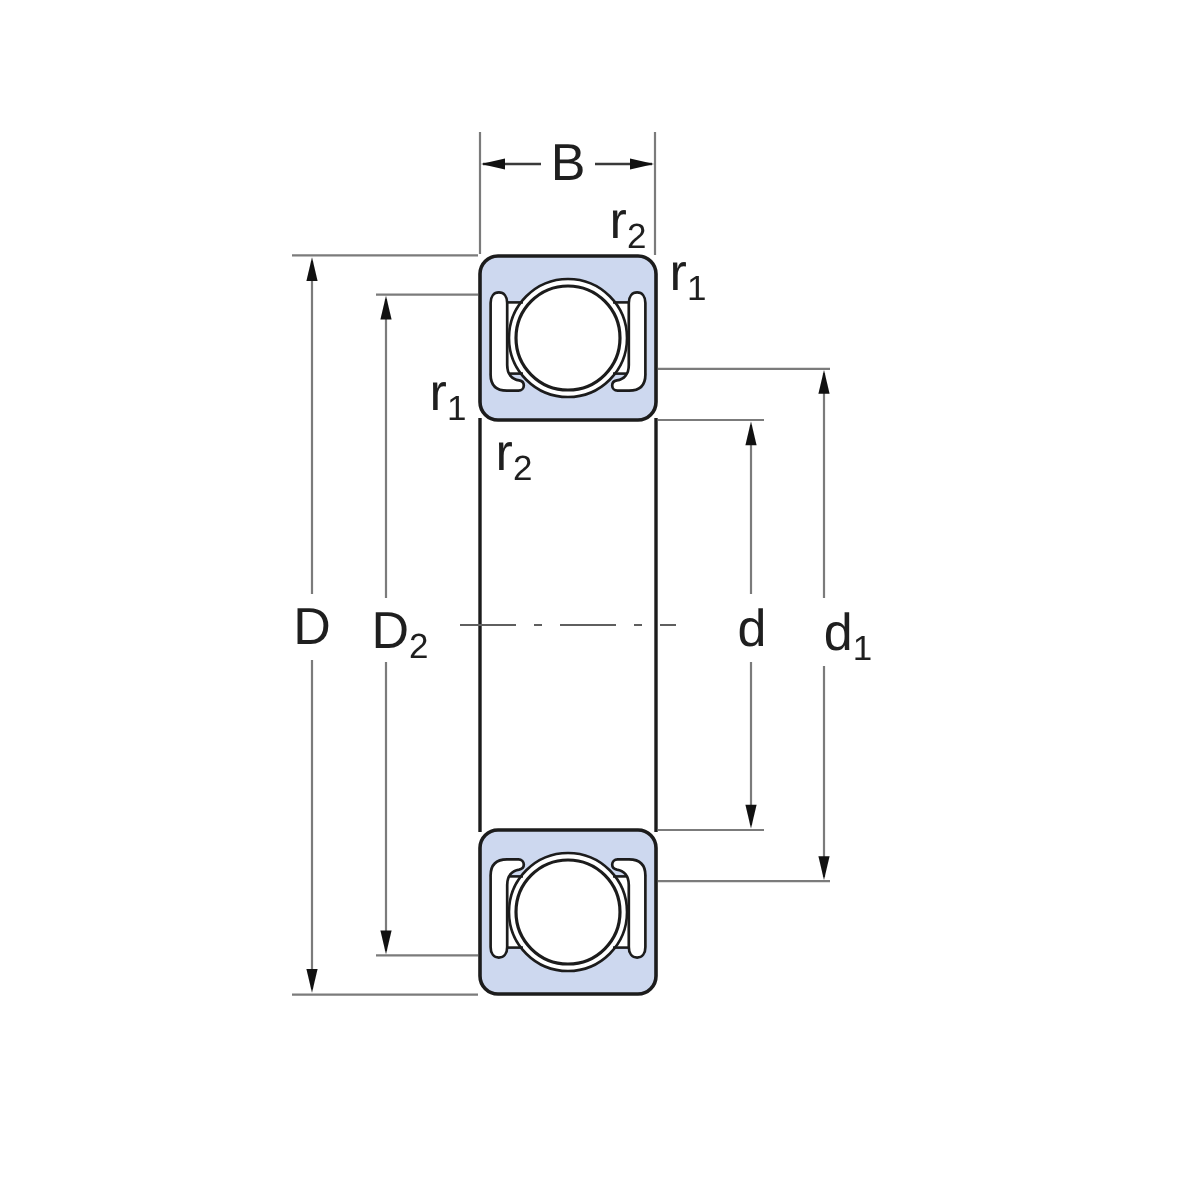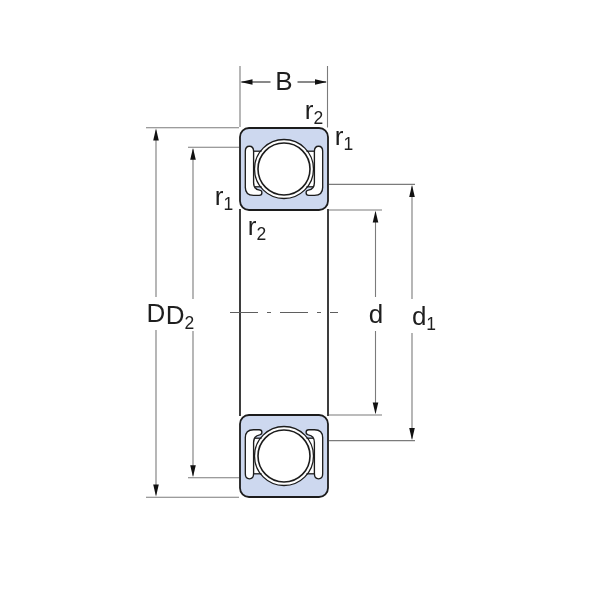--- a/index.html
+++ b/index.html
@@ -101,21 +101,21 @@
       <polygon points="193,477.1 190.2,465.2 195.8,465.2"></polygon>
       <polygon points="375.5,210.7 372.7,222.6 378.3,222.6"></polygon>
       <polygon points="375.5,414.3 372.7,402.4 378.3,402.4"></polygon>
       <polygon points="412,185 409.2,196.9 414.8,196.9"></polygon>
       <polygon points="412,440 409.2,428.1 414.8,428.1"></polygon>
     </g>
   </svg>
 
   <div class="lbl" style="left:284px;top:81px"><span>B</span><span class="sub"></span></div>
   <div class="lbl" style="left:156px;top:313px"><span>D</span><span class="sub"></span></div>
-  <div class="lbl" style="left:180px;top:315px"><span>D</span><span class="sub">2</span></div>
+  <div class="lbl" style="left:200px;top:315px"><span>D</span><span class="sub">2</span></div>
   <div class="lbl" style="left:376px;top:314px"><span>d</span><span class="sub"></span></div>
   <div class="lbl" style="left:424px;top:316px"><span>d</span><span class="sub">1</span></div>
   <div class="lbl" style="left:314px;top:110px"><span>r</span><span class="sub">2</span></div>
   <div class="lbl" style="left:344px;top:136px"><span>r</span><span class="sub">1</span></div>
   <div class="lbl" style="left:224px;top:196px"><span>r</span><span class="sub">1</span></div>
   <div class="lbl" style="left:257px;top:226px"><span>r</span><span class="sub">2</span></div>
 
 </div>
 
 </body></html>

